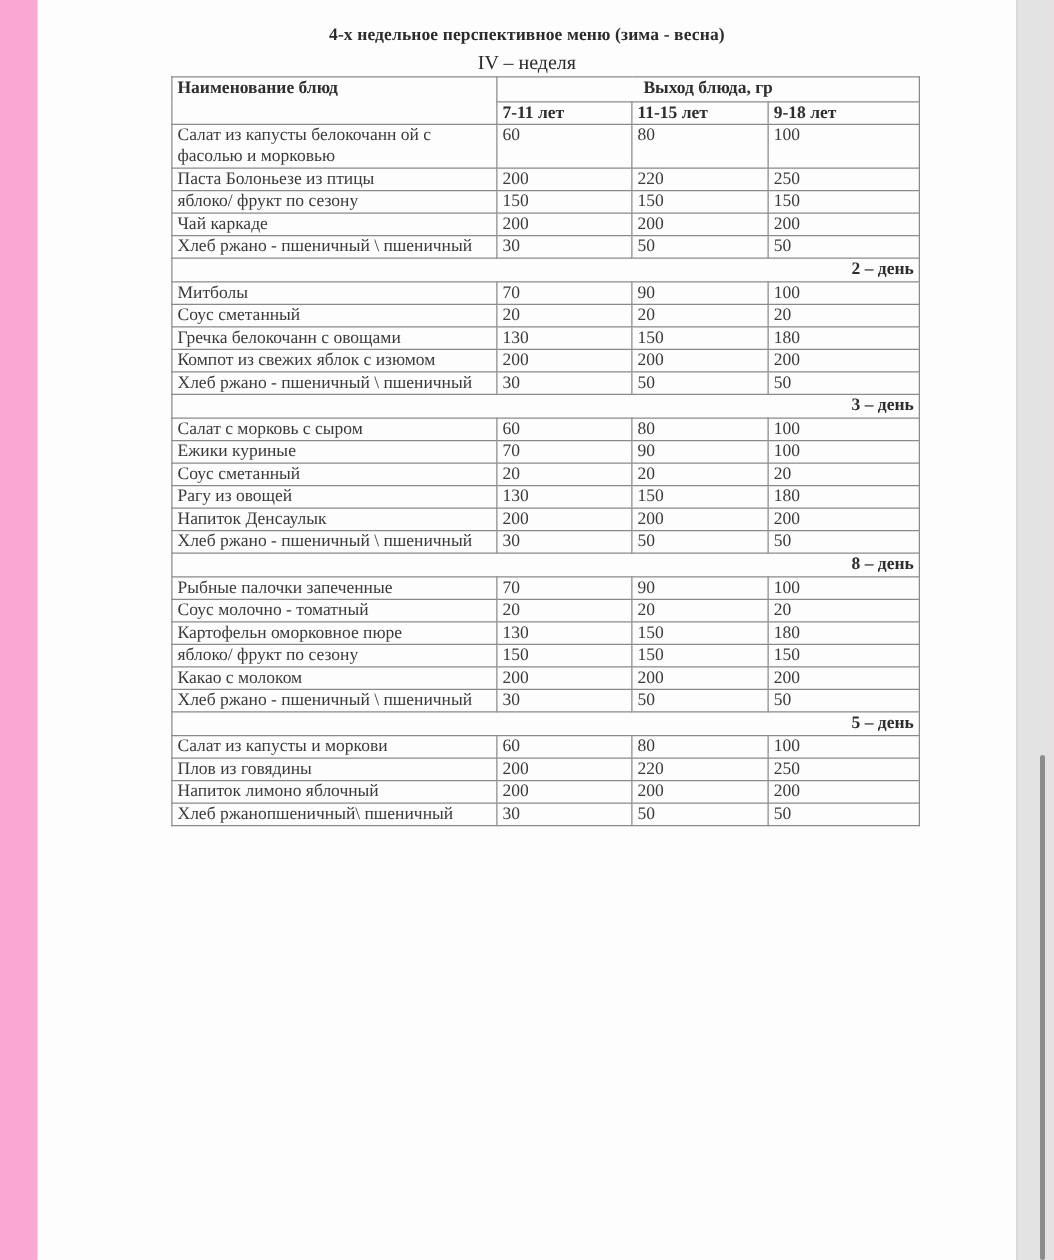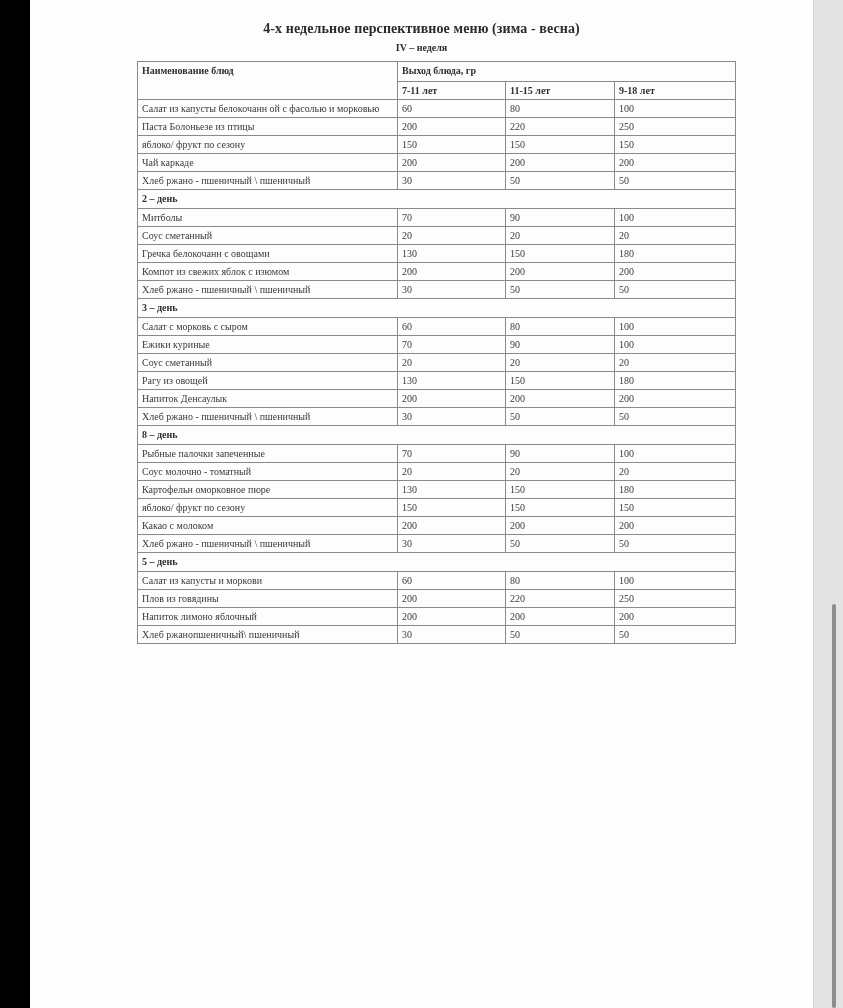--- a/index.html
+++ b/index.html
@@ -7,21 +7,21 @@
       padding: 0;
       width: 843px;
       height: 1008px;
       overflow: hidden;
       background: #e4e4e4;
     }
     .viewer {
       position: relative;
       width: 843px;
       height: 1008px;
-      background: #000000;
+      background: #f9a8d4;
     }
     .page {
       position: absolute;
       left: 30px;
       top: 0;
       width: 783px;
       height: 1008px;
       background: #fdfdfd;
       box-shadow: 0 0 1px rgba(0,0,0,0.15);
     }
@@ -55,54 +55,55 @@
       color: #2b2b2b;
       letter-spacing: 0.1px;
     }
     .doc-subtitle {
       position: absolute;
       left: 0;
       width: 783px;
       top: 42px;
       text-align: center;
       font-family: "Liberation Serif", serif;
-      font-weight: bold;
-      font-size: 10px;
+      font-weight: normal;
+      font-size: 16px;
       color: #2b2b2b;
     }
     table.menu {
       position: absolute;
       left: 107px;
       top: 61px;
       width: 598px;
       border-collapse: collapse;
       font-family: "Liberation Serif", serif;
-      font-size: 10px;
+      font-size: 14px;
       color: #3a3a3a;
       table-layout: fixed;
     }
     table.menu td, table.menu th {
       border: 1px solid #8a8a8a;
       padding: 0 4px;
       vertical-align: top;
       line-height: 17px;
       text-align: left;
       font-weight: normal;
     }
     table.menu th {
       font-weight: bold;
       color: #2e2e2e;
     }
     table.menu th.center {
+      text-align: center;
     }
     table.menu th.group {
       height: 19px;
     }
     table.menu td.day {
-      text-align: left;
+      text-align: right;
       font-weight: bold;
       color: #2e2e2e;
       height: 18px;
     }
     col.c-name { width: 260px; }
     col.c-a { width: 108px; }
     col.c-b { width: 109px; }
     col.c-c { width: 121px; }
   </style>
 </head>

